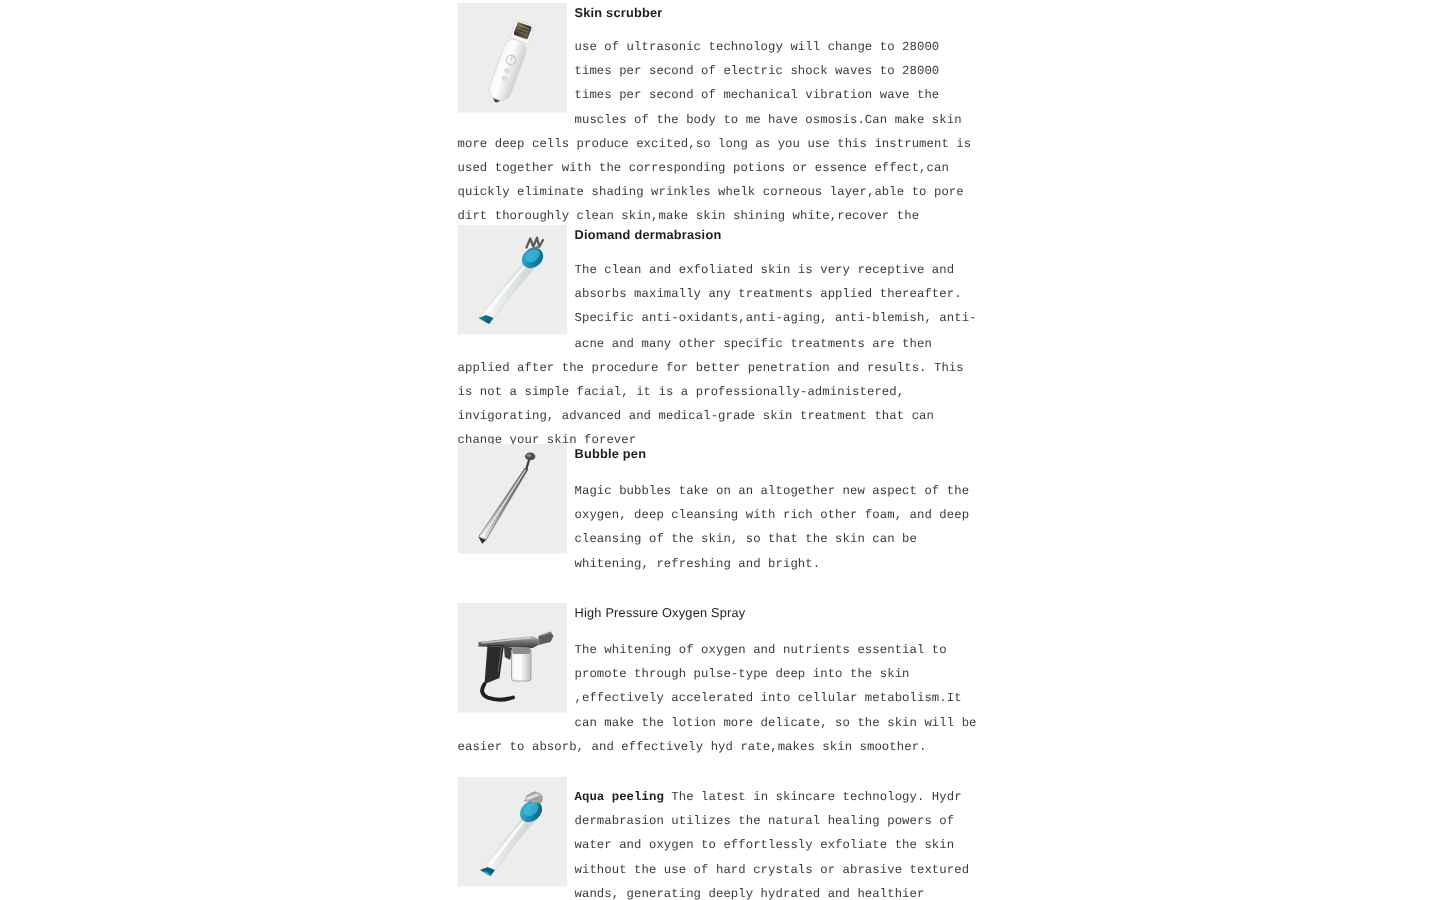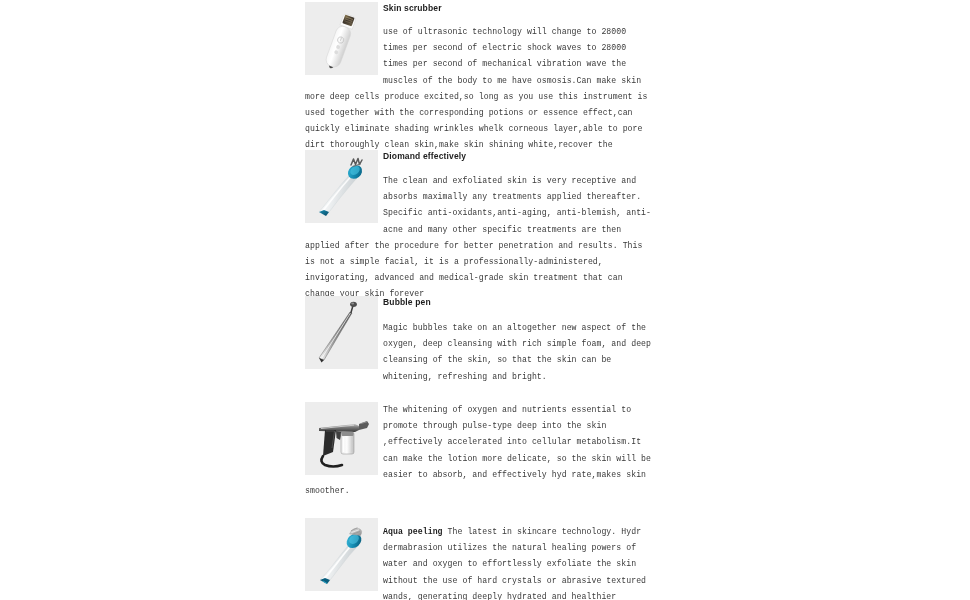--- a/index.html
+++ b/index.html
@@ -164,21 +164,21 @@
           <path d="M47 22 Q36 34 26 47 Q20 55 14 62 L21 66 Q28 57 35 48 Q44 37 52 28 Z" fill="url(#dd-body)" stroke="#cdd3d6" stroke-width="0.4"></path>
           <path d="M49 23 Q38 35 28 48 Q22 56 16 63" stroke="#ffffff" stroke-width="1.6" fill="none" opacity="0.85"></path>
           <path d="M19 60 L14 62 L21 66 L24 62 Z" fill="url(#dd-tealdark)"></path>
           <ellipse cx="50" cy="22" rx="7.6" ry="6.2" transform="rotate(-38 50 22)" fill="url(#dd-teal)"></ellipse>
           <ellipse cx="50" cy="20.5" rx="5.2" ry="3.8" transform="rotate(-38 50 20.5)" fill="#49c4e2" opacity="0.6"></ellipse>
           <path d="M46 15 L48.5 9 L50.5 14.5 L53 8.5 L54.5 14.5 L57 10" stroke="#5a5a5a" stroke-width="1.5" fill="none" stroke-linecap="round" stroke-linejoin="round"></path>
           <path d="M47.5 16.5 L55.5 14" stroke="#6e6e6e" stroke-width="1.2" fill="none"></path>
         </svg>
       </div>
       <div class="feature-body">
-        <div class="feature-heading">Diomand effectively</div>
+        <div class="feature-heading">Diomand dermabrasion</div>
         <p class="feature-text">The clean and exfoliated skin is very receptive and absorbs maximally any treatments applied thereafter. Specific anti-oxidants,anti-aging, anti-blemish, anti-acne and many other specific treatments are then applied after the procedure for better penetration and results. This is not a simple facial, it is a professionally-administered, invigorating, advanced and medical-grade skin treatment that can change your skin forever</p>
       </div>
     </section>
 
     <section class="feature-block" id="block-bubble-pen">
       <div class="feature-thumb" style="background: rgb(237, 237, 237);">
         <svg class="thumb-svg" viewBox="0 0 73 73" xmlns="http://www.w3.org/2000/svg" aria-hidden="true">
           <defs>
             <linearGradient id="bp-body" x1="0" y1="0" x2="1" y2="0">
               <stop offset="0%" stop-color="#fbfbfb"></stop>
@@ -190,21 +190,21 @@
           <path d="M45 16 L47 17 L19 64 L14 62 Z" fill="url(#bp-body)" stroke="#6b6b6b" stroke-width="0.5"></path>
           <path d="M45.5 17 L16.5 62.5" stroke="#ffffff" stroke-width="0.9" opacity="0.8" fill="none"></path>
           <path d="M46 16.5 L48 9.5" stroke="#3d3d3d" stroke-width="1.5" fill="none" stroke-linecap="round"></path>
           <ellipse cx="48.5" cy="8.3" rx="3.4" ry="2.6" fill="#4d4d4d"></ellipse>
           <ellipse cx="47.7" cy="7.6" rx="1.5" ry="1" fill="#8d8d8d"></ellipse>
           <path d="M14 62 L19 64 L16.5 66.5 Z" fill="#2f2f2f"></path>
         </svg>
       </div>
       <div class="feature-body">
         <div class="feature-heading">Bubble pen</div>
-        <p class="feature-text">Magic bubbles take on an altogether new aspect of the oxygen, deep cleansing with rich simple foam, and deep cleansing of the skin, so that the skin can be whitening, refreshing and bright.</p>
+        <p class="feature-text">Magic bubbles take on an altogether new aspect of the oxygen, deep cleansing with rich other foam, and deep cleansing of the skin, so that the skin can be whitening, refreshing and bright.</p>
       </div>
     </section>
 
     <section class="feature-block" id="block-oxygen-spray">
       <div class="feature-thumb" style="background: rgb(237, 237, 237);">
         <svg class="thumb-svg" viewBox="0 0 73 73" xmlns="http://www.w3.org/2000/svg" aria-hidden="true">
           <defs>
             <linearGradient id="sp-metal" x1="0" y1="0" x2="0" y2="1">
               <stop offset="0%" stop-color="#c9c9c9"></stop>
               <stop offset="40%" stop-color="#7c7c7c"></stop>
@@ -231,20 +231,21 @@
 
           <rect x="36" y="30" width="13" height="22" rx="2" fill="url(#sp-jar)" stroke="#9e9e9e" stroke-width="0.6"></rect>
           <rect x="36.5" y="30" width="12" height="4" rx="1.2" fill="#8d8d8d"></rect>
           <path d="M38.6 35 L38.6 50" stroke="#ffffff" stroke-width="1.6" opacity="0.9" fill="none"></path>
           <path d="M46.5 35 L46.5 50" stroke="#cfcfcf" stroke-width="1" opacity="0.7" fill="none"></path>
 
           <path d="M18 54 Q14 60 20 63 Q28 66 37 63" stroke="#1f1f1f" stroke-width="2.6" fill="none" stroke-linecap="round"></path>
         </svg>
       </div>
       <div class="feature-body">
+        <div class="feature-heading normal-weight">High Pressure Oxygen Spray</div>
         <p class="feature-text">The whitening of oxygen and nutrients essential to promote through pulse-type deep into the skin ,effectively accelerated into cellular metabolism.It can make the lotion more delicate, so the skin will be easier to absorb, and effectively hyd rate,makes skin smoother.</p>
       </div>
     </section>
 
     <section class="feature-block" id="block-aqua-peeling">
       <div class="feature-thumb" style="background: rgb(237, 237, 237);">
         <svg class="thumb-svg" viewBox="0 0 73 73" xmlns="http://www.w3.org/2000/svg" aria-hidden="true">
           <defs>
             <linearGradient id="ap-body" x1="0" y1="0" x2="1" y2="0.3">
               <stop offset="0%" stop-color="#ffffff"></stop>

